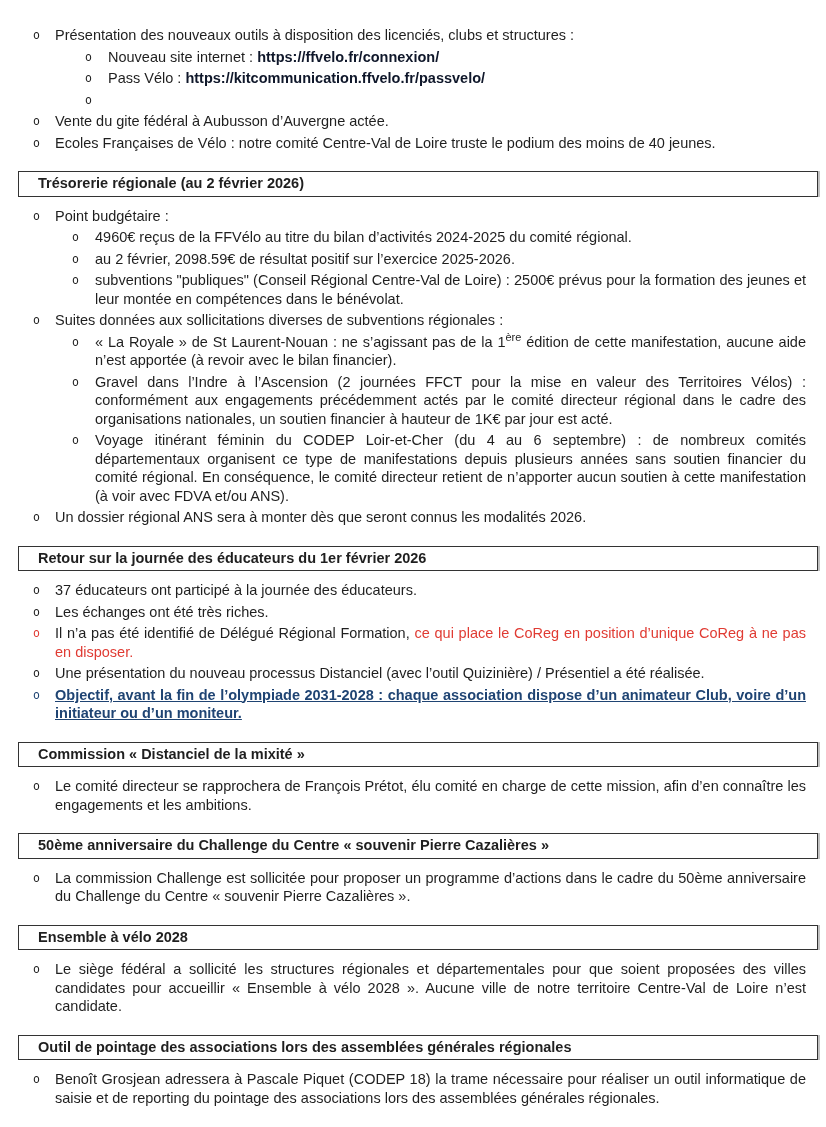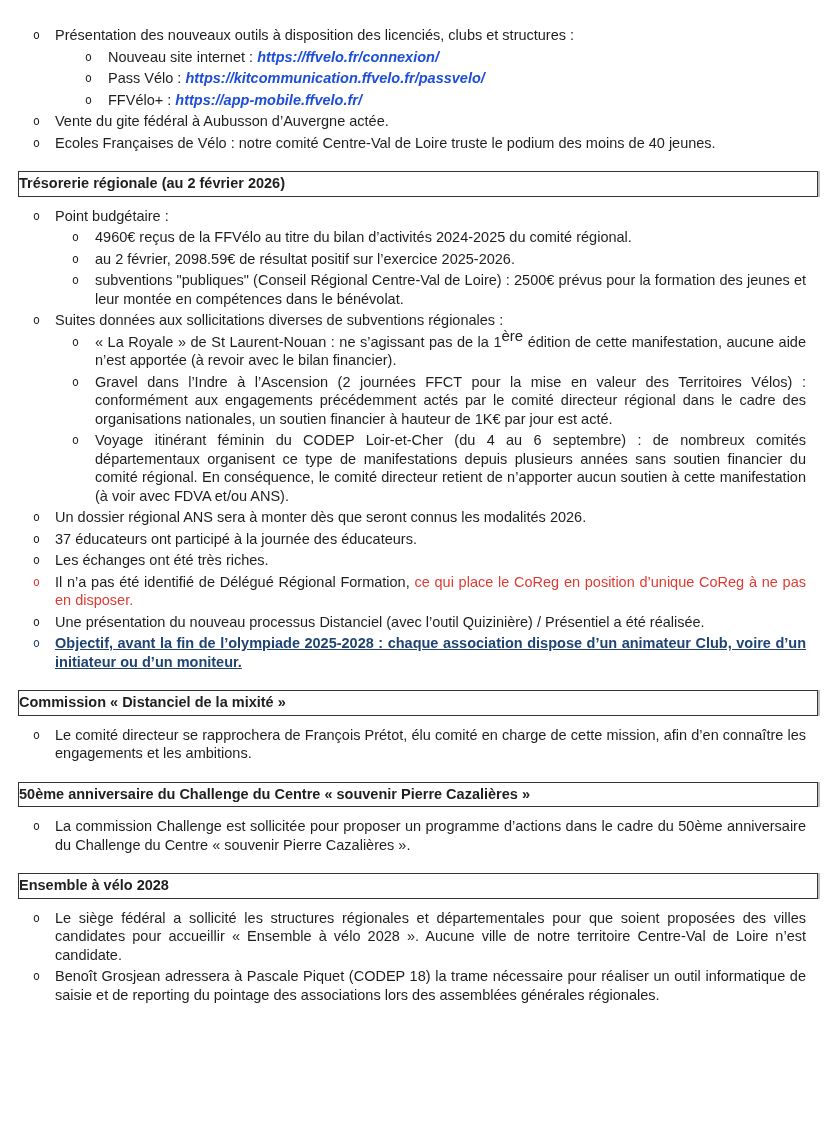--- a/index.html
+++ b/index.html
@@ -18,52 +18,51 @@
   .l1 .m{margin-left:13px;width:22px;}
   .l2 .m{margin-left:52px;width:23px;}
   .l2a .m{margin-left:65px;width:23px;}
   .t{flex:1;}
   .just{text-align:justify;}
   
   .hbox{
     border:1px solid #333333;
     box-shadow:2px 0 0 #c2c2c2;
     font-weight:bold;
-    padding:2px 7px 3px 0;
+    padding:2px 7px 3px 19px;
     margin:19px -12px 10px -2px;
   }
   .link{
-    color:#1d4ed8;font-weight:bold;font-style:italic;text-decoration:none;cursor:pointer;margin-top:16px;
+    color:#0f172a;font-weight:bold;text-decoration:none;cursor:pointer;margin-top:16px;
   }
   .red{color:#e03b33;}
   .m.red{color:#e03b33;}
   .objective{color:#1f4473;font-weight:bold;text-decoration:underline;}
   .m.blue{color:#1f4473;}
-  sup{font-size:15px;line-height:0;}
+  sup{font-size:11px;line-height:0;}
 </style>
 </head>
 <body>
 
 <div class="page">
 
   <div class="b l1">
     <span class="m">o</span>
     <div class="t">Présentation des nouveaux outils à disposition des licenciés, clubs et structures :</div>
   </div>
   <div class="b l2a">
     <span class="m">o</span>
     <div class="t"><span>Nouveau site internet : </span><a class="link">https://ffvelo.fr/connexion/</a></div>
   </div>
   <div class="b l2a">
     <span class="m">o</span>
     <div class="t"><span>Pass Vélo : </span><a class="link">https://kitcommunication.ffvelo.fr/passvelo/</a></div>
   </div>
   <div class="b l2a">
     <span class="m">o</span>
-    <div class="t"><span>FFVélo+ : </span><a class="link">https://app-mobile.ffvelo.fr/</a></div>
   </div>
   <div class="b l1">
     <span class="m">o</span>
     <div class="t">Vente du gite fédéral à Aubusson d’Auvergne actée.</div>
   </div>
   <div class="b l1">
     <span class="m">o</span>
     <div class="t">Ecoles Françaises de Vélo : notre comité Centre-Val de Loire truste le podium des moins de 40 jeunes.</div>
   </div>
 
@@ -100,39 +99,42 @@
   </div>
   <div class="b l2">
     <span class="m">o</span>
     <div class="t just">Voyage itinérant féminin du CODEP Loir-et-Cher (du 4 au 6 septembre) : de nombreux comités départementaux organisent ce type de manifestations depuis plusieurs années sans soutien financier du comité régional. En conséquence, le comité directeur retient de n’apporter aucun soutien à cette manifestation (à voir avec FDVA et/ou ANS).</div>
   </div>
   <div class="b l1">
     <span class="m">o</span>
     <div class="t">Un dossier régional ANS sera à monter dès que seront connus les modalités 2026.</div>
   </div>
 
+  <div class="hbox">
+    <span>Retour sur la journée des éducateurs du 1er février 2026</span>
+  </div>
   <div class="b l1">
     <span class="m">o</span>
     <div class="t">37 éducateurs ont participé à la journée des éducateurs.</div>
   </div>
   <div class="b l1">
     <span class="m">o</span>
     <div class="t">Les échanges ont été très riches.</div>
   </div>
   <div class="b l1">
     <span class="m red">o</span>
     <div class="t just"><span>Il n’a pas été identifié de Délégué Régional Formation, </span><span class="red">ce qui place le CoReg en position d’unique CoReg à ne pas en disposer.</span></div>
   </div>
   <div class="b l1">
     <span class="m">o</span>
     <div class="t">Une présentation du nouveau processus Distanciel (avec l’outil Quizinière) / Présentiel a été réalisée.</div>
   </div>
   <div class="b l1">
     <span class="m blue">o</span>
-    <div class="t just objective">Objectif, avant la fin de l’olympiade 2025-2028 : chaque association dispose d’un animateur Club, voire d’un initiateur ou d’un moniteur.</div>
+    <div class="t just objective">Objectif, avant la fin de l’olympiade 2031-2028 : chaque association dispose d’un animateur Club, voire d’un initiateur ou d’un moniteur.</div>
   </div>
 
   <div class="hbox">
     <span>Commission « Distanciel de la mixité »</span>
   </div>
   <div class="b l1">
     <span class="m">o</span>
     <div class="t just">Le comité directeur se rapprochera de François Prétot, élu comité en charge de cette mission, afin d’en connaître les engagements et les ambitions.</div>
   </div>
 
@@ -145,18 +147,21 @@
   </div>
 
   <div class="hbox">
     <span>Ensemble à vélo 2028</span>
   </div>
   <div class="b l1">
     <span class="m">o</span>
     <div class="t just">Le siège fédéral a sollicité les structures régionales et départementales pour que soient proposées des villes candidates pour accueillir « Ensemble à vélo 2028 ». Aucune ville de notre territoire Centre-Val de Loire n’est candidate.</div>
   </div>
 
+  <div class="hbox">
+    <span>Outil de pointage des associations lors des assemblées générales régionales</span>
+  </div>
   <div class="b l1">
     <span class="m">o</span>
     <div class="t just">Benoît Grosjean adressera à Pascale Piquet (CODEP 18) la trame nécessaire pour réaliser un outil informatique de saisie et de reporting du pointage des associations lors des assemblées générales régionales.</div>
   </div>
 
 </div>
 
 </body></html>

